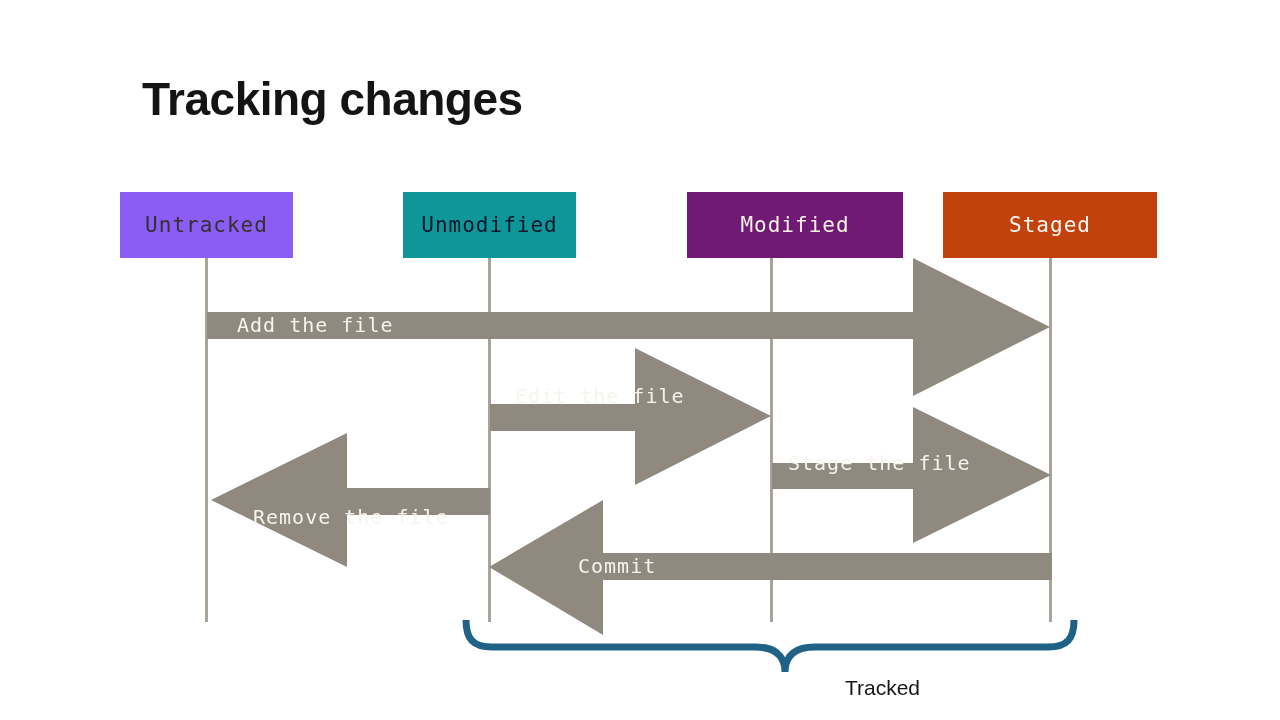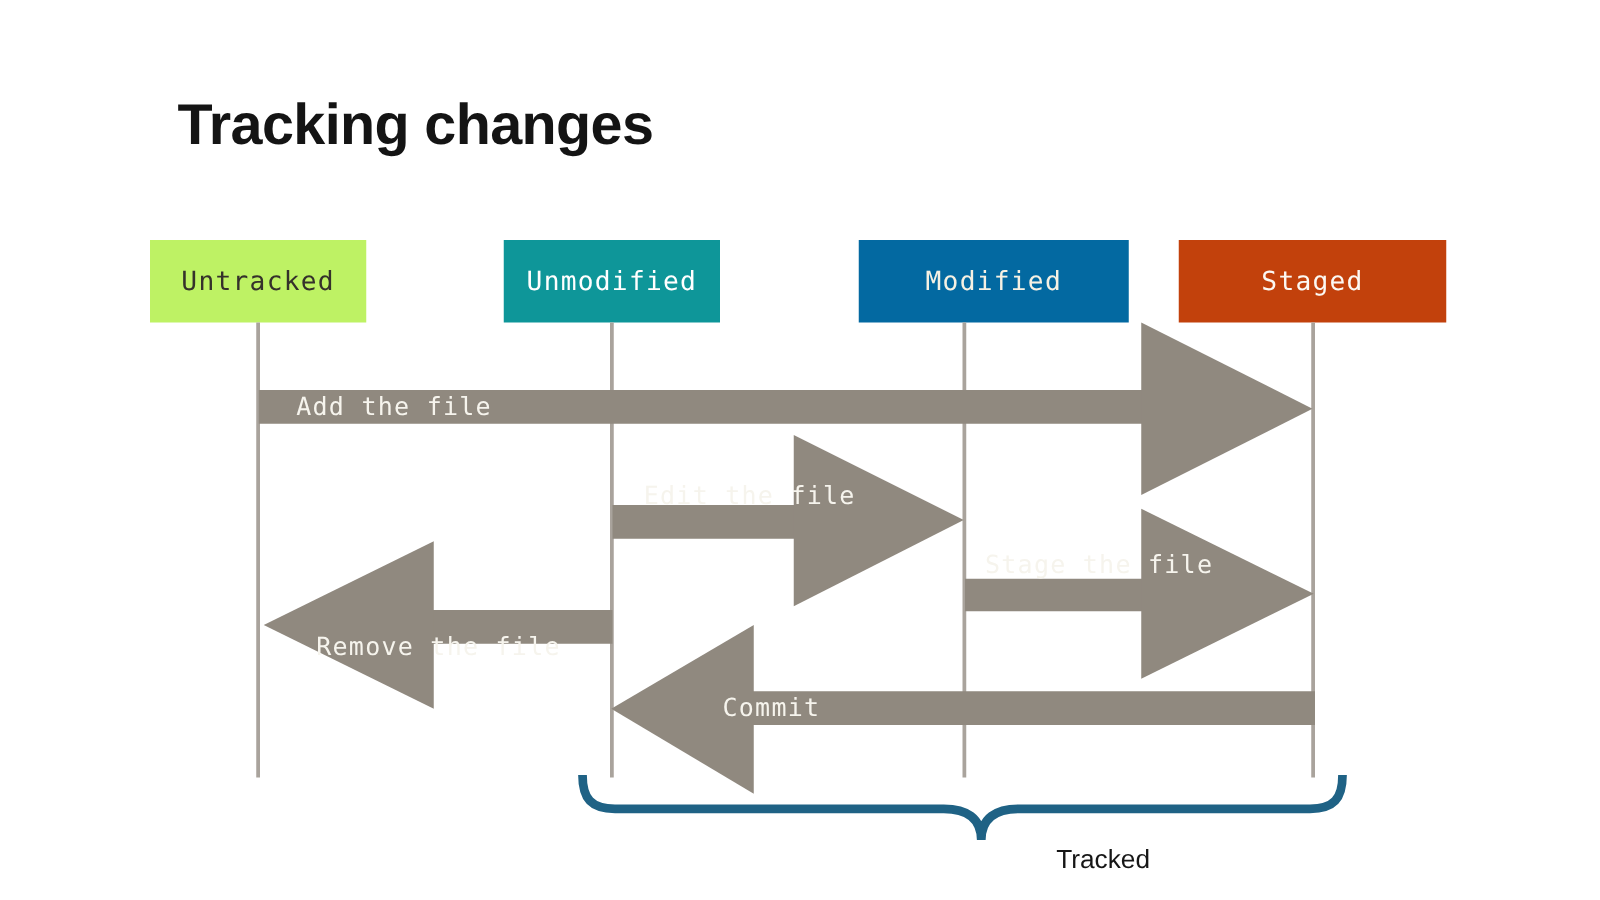--- a/index.html
+++ b/index.html
@@ -15,23 +15,23 @@
     letter-spacing:-0.5px;font-family:"Liberation Sans",sans-serif;margin-left:44px;
   }
 
   
   .state-box{
     position:absolute;top:192px;height:66px;
     display:flex;align-items:center;justify-content:center;
     font-family:"DejaVu Sans Mono","Liberation Mono",monospace;
     font-size:21px;letter-spacing:1px;
   }
-  #box-untracked {left:120px;width:173px;background:#bef264;color:#35312B;}
-  #box-unmodified{left:403px;width:173px;background:#0E9699;color:#ffffff;}
-  #box-modified  {left:687px;width:216px;background:#0369a1;color:#F6F1E3;}
+  #box-untracked {left:120px;width:173px;background:#8b5cf6;color:#35312B;}
+  #box-unmodified{left:403px;width:173px;background:#0E9699;color:#0f172a;}
+  #box-modified  {left:687px;width:216px;background:#701a75;color:#F6F1E3;}
   #box-staged    {left:943px;width:214px;background:#c2410c;color:#FCF8F3;}
 
   
   .lifeline{position:absolute;top:258px;width:3px;height:364px;background:#A9A39C;}
   #line-untracked {left:205px;}
   #line-unmodified{left:488px;}
   #line-modified  {left:770px;}
   #line-staged    {left:1049px;}
 
   
@@ -51,21 +51,21 @@
   #head-commit{left:489px;top:500px;border-width:67px 114px 68px 0;border-color:transparent #90897F transparent transparent;}
 
   
   .arrow-label{
     position:absolute;height:27px;line-height:27px;white-space:nowrap;
     font-family:"DejaVu Sans Mono","Liberation Mono",monospace;
     font-size:20px;letter-spacing:1px;color:#F6F4ED;
   }
   #label-add   {left:237px;top:312px;}
   #label-edit  {left:515px;top:383px;}
-  #label-stage {left:788px;top:438px;text-align:center;}
+  #label-stage {left:788px;top:450px;text-align:center;}
   #label-remove{left:253px;top:504px;}
   #label-commit{left:578px;top:553px;width:450px;text-align:left;}
 
   
   #tracked-brace{left:460px;top:613px;}
   #tracked-label{
     left:660px;top:676px;width:260px;text-align:right;
     font-size:21px;font-weight:500;color:#161616;
   }
 </style>

